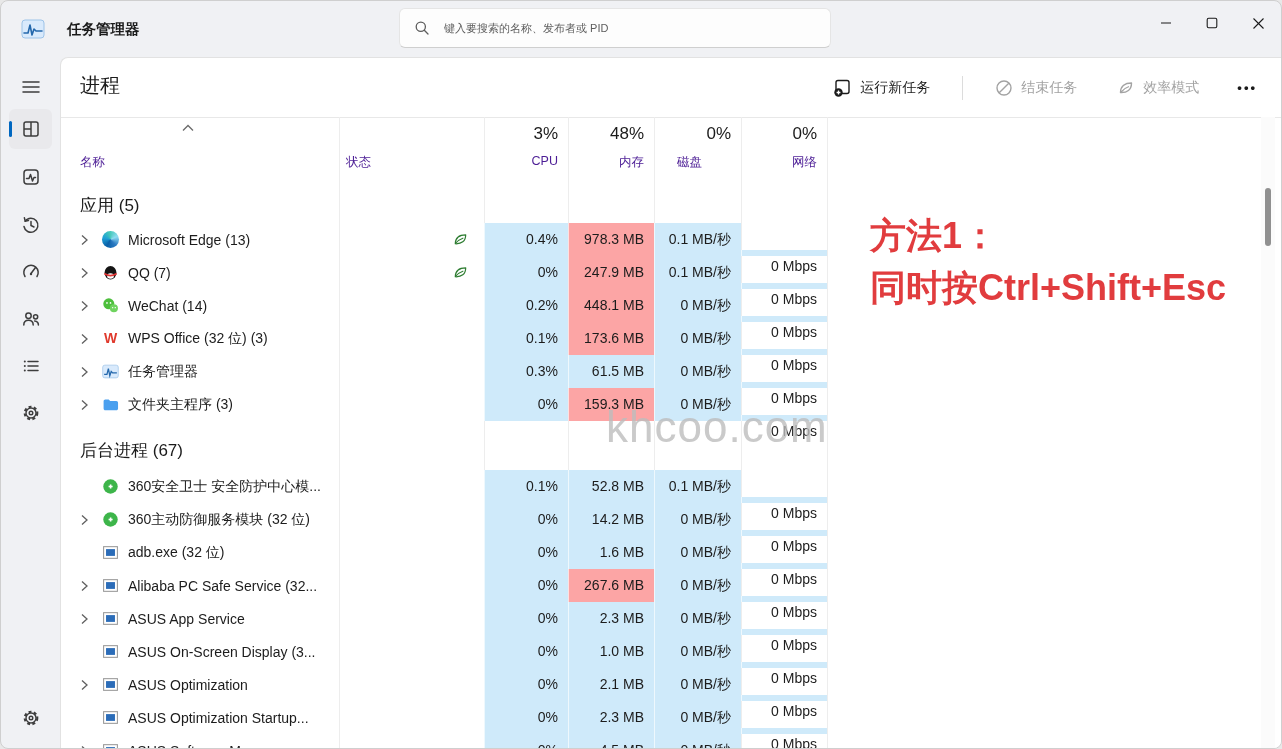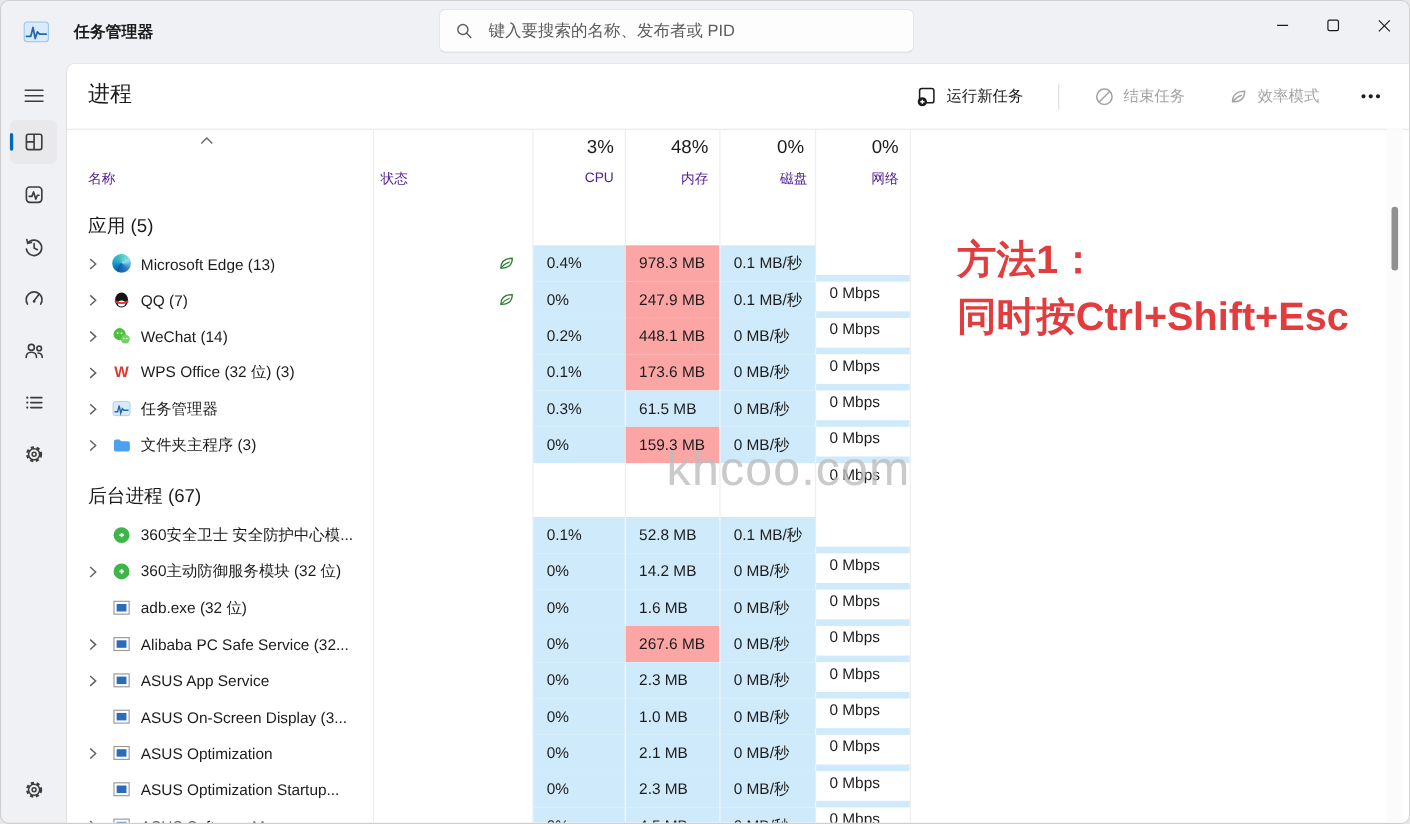--- a/index.html
+++ b/index.html
@@ -4,21 +4,21 @@
 <style>
   html,body{margin:0;padding:0;background:#e8e8e8;font-family:"Liberation Sans","DejaVu Sans",sans-serif;}
   *{box-sizing:border-box;}
   #window{position:relative;width:1282px;height:749px;background:#f0f1f4;border:1px solid #cfcfcf;border-radius:8px;overflow:hidden;}
 
   
   #titlebar{position:absolute;left:0;top:0;right:0;height:56px;}
   .tm-logo{position:absolute;left:20px;top:16px;width:24px;height:24px;}
   #app-title{position:absolute;left:66px;top:0;height:56px;display:flex;align-items:center;font-size:14.5px;font-weight:700;color:#1b1b1b;}
   #searchbox{position:absolute;left:398px;top:7px;width:432px;height:40px;background:#fdfdfd;border:1px solid #e5e5e5;border-bottom-color:#cfcfcf;border-radius:6px;display:flex;align-items:center;padding:0 14px;}
-  #searchbox input{flex:1;border:none;outline:none;background:transparent;font-size:15px;color:#1b1b1b;font-family:inherit;margin-left:12px;}
+  #searchbox input{flex:1;border:none;outline:none;background:transparent;font-size:11px;color:#1b1b1b;font-family:inherit;margin-left:12px;}
   #searchbox input::placeholder{color:#5d5d5d;opacity:1;}
   #win-controls{position:absolute;right:0;top:0;display:flex;}
   .wbtn{width:46px;height:44px;display:flex;align-items:center;justify-content:center;}
 
   
   #sidebar{position:absolute;left:0;top:56px;bottom:0;width:59px;}
   .side-item{position:absolute;left:8px;width:43px;height:40px;display:flex;align-items:center;justify-content:center;border-radius:6px;}
   .side-item.sel{background:#e9e9ec;}
   .pill{position:absolute;left:0;top:12px;width:3px;height:16px;border-radius:2px;background:#0067c0;}
 
@@ -44,21 +44,21 @@
   #rows{position:absolute;left:0;right:0;top:122px;z-index:1;}
   .sp7{height:7px;}.sp9{height:9px;}
   .g{height:36px;display:flex;align-items:center;padding-left:19px;font-size:17px;font-weight:500;color:#1b1b1b;}
   .g.g2{height:40px;}
   .r{display:flex;height:33px;}
   .cn{width:278px;display:flex;align-items:center;padding-left:19px;}
   .chev{width:22px;height:33px;display:flex;align-items:center;}
   .ric{width:17px;height:17px;margin-right:9px;display:flex;align-items:center;justify-content:center;flex:none;}
   .nm{font-size:14px;color:#1c1c1c;white-space:nowrap;overflow:hidden;}
   .cs{width:145px;display:flex;justify-content:flex-end;align-items:center;padding-right:15px;}
-  .c{width:84px;text-align:left;line-height:33px;font-size:14px;color:#1c1c1c;padding-right:10px;white-space:nowrap;padding-left:12px;}
+  .c{width:84px;text-align:right;line-height:33px;font-size:14px;color:#1c1c1c;padding-right:10px;white-space:nowrap;padding-left:12px;}
   .c.m{width:86px;}.c.d{width:87px;}.c.n{width:86px;margin-top:27px;}
   .h{background:#cfeafa;border-left:1px solid rgba(255,255,255,0.65);line-height:32px;}
   .hh{background:#fca5a5;}
 
   
   #annotation{position:absolute;left:809px;top:152px;z-index:5;font-size:36px;line-height:52px;font-weight:600;color:#e13c3e;white-space:nowrap;pointer-events:none;}
   #watermark{position:absolute;left:545px;top:344px;z-index:5;font-size:44px;color:#bdbdbd;opacity:.8;letter-spacing:1px;pointer-events:none;}
 
   
   #scrolltrack{position:absolute;right:6px;top:59px;bottom:0;width:14px;background:#fbfbfb;z-index:2;}
@@ -278,21 +278,21 @@
             <polyline points="1,6.5 6,1.5 11,6.5" fill="none" stroke="#6b6b6b" stroke-width="1.3"></polyline>
           </svg>
       </span>
       <span class="chlbl" style="left:19px">名称</span>
       <span class="chlbl" style="left:285px">状态</span>
       <span class="chtot" style="left:423px;width:74px">3%</span>
       <span class="chlbl" style="left:423px;width:74px;text-align:right">CPU</span>
       <span class="chtot" style="left:507px;width:76px">48%</span>
       <span class="chlbl" style="left:507px;width:76px;text-align:right">内存</span>
       <span class="chtot" style="left:593px;width:77px">0%</span>
-      <span class="chlbl" style="left:622px;width:77px;text-align:center">磁盘</span>
+      <span class="chlbl" style="left:564px;width:77px;text-align:right">磁盘</span>
       <span class="chtot" style="left:680px;width:76px">0%</span>
       <span class="chlbl" style="left:680px;width:76px;text-align:right">网络</span>
     </div>
 
     <div id="rows">
       <div class="sp7"></div>
       <div class="g">应用 (5)</div>
 
       <div class="r">
         <div class="cn">

